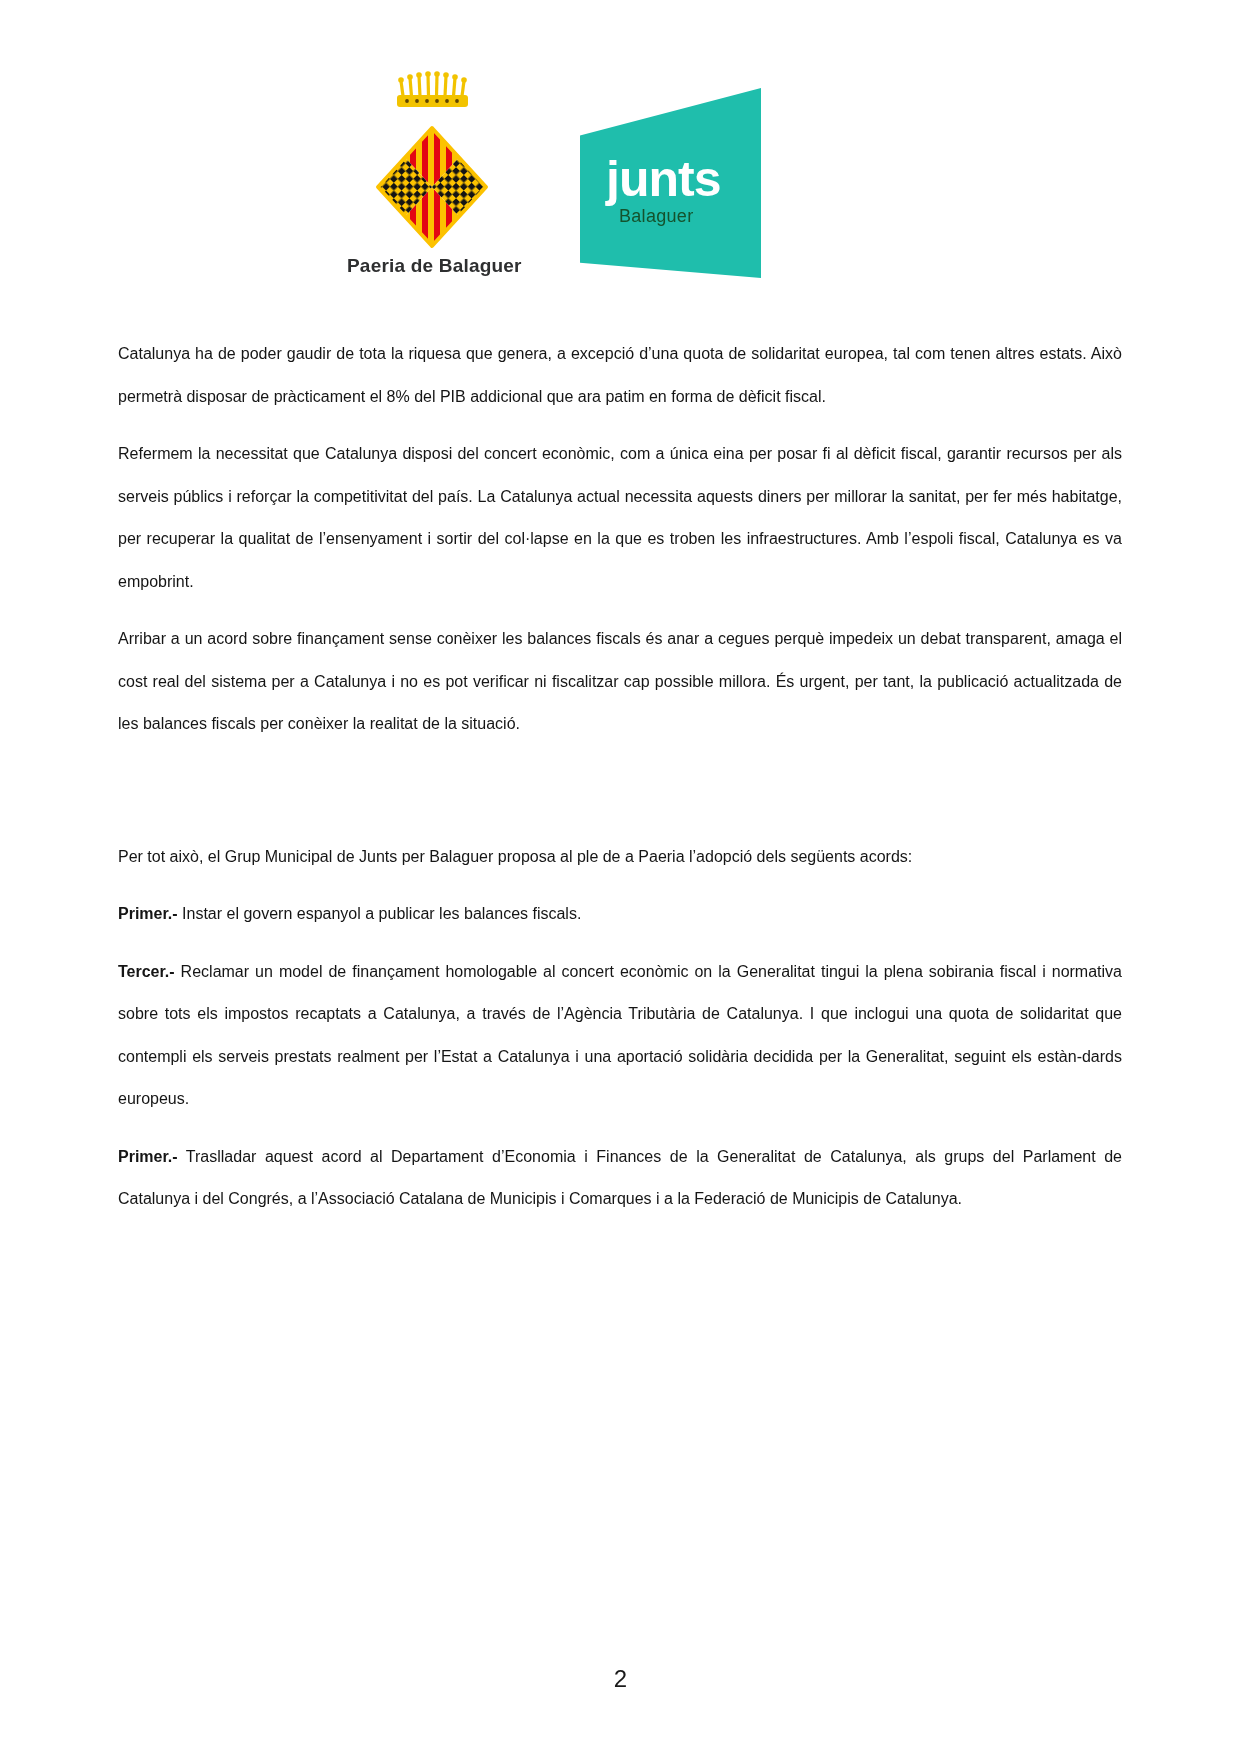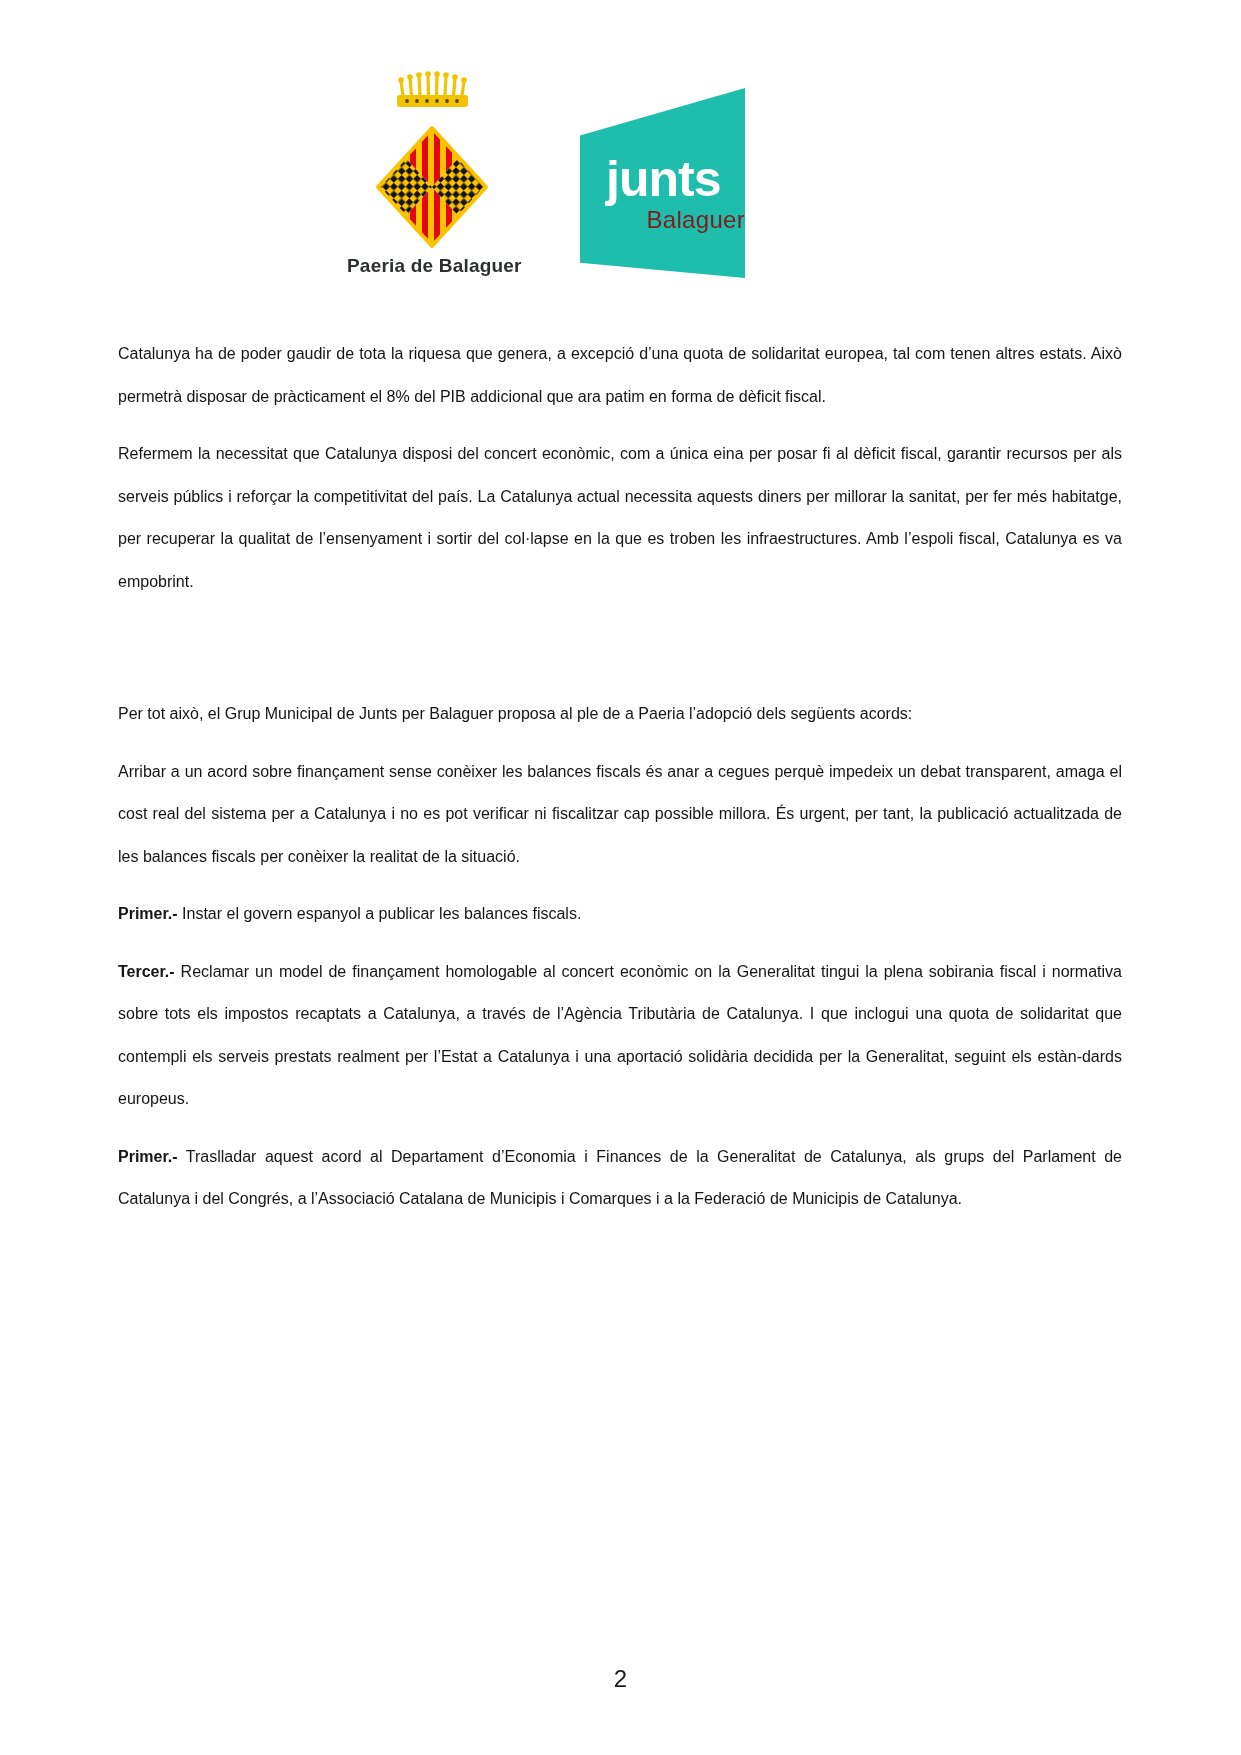--- a/index.html
+++ b/index.html
@@ -31,41 +31,40 @@
     font-weight: 700;
     letter-spacing: 0.2px;
     color: #2e2f30;
     white-space: nowrap;
   }
 
   .junts-logo {
     position: absolute;
     left: 580px;
     top: 88px;
-    width: 165px;
+    width: 181px;
     height: 190px;
     background: #1fbeac;
     clip-path: polygon(0 25%, 100% 0%, 100% 100%, 0 92%);
     box-sizing: border-box;
     padding: 68px 0 0 26px;
   }
   .junts-brand {
     color: #ffffff;
     font-size: 50px;
     font-weight: 700;
     letter-spacing: -1px;
     line-height: 0.95;
   }
   .junts-sub {
-    color: #7f1d1d;
-    font-size: 24px;
+    color: #14532d;
+    font-size: 18px;
     font-weight: 400;
     margin: 2px 0 0 13px;
     letter-spacing: 0.3px;
-    text-align: right;
   }
 
   
   .doc-main { padding: 0 119px 0 118px; }
   .doc-p {
     font-size: 16px;
     line-height: 42.5px;
     text-align: justify;
     margin: 0 0 15px 0;
   }
@@ -158,23 +157,23 @@
     </div>
 
   </div>
 
   <div class="doc-main">
 
     <p class="doc-p">Catalunya ha de poder gaudir de tota la riquesa que genera, a excepció d’una quota de solidaritat europea, tal com tenen altres estats. Això permetrà disposar de pràcticament el 8% del PIB addicional que ara patim en forma de dèficit fiscal.</p>
 
     <p class="doc-p">Refermem la necessitat que Catalunya disposi del concert econòmic, com a única eina per posar fi al dèficit fiscal, garantir recursos per als serveis públics i reforçar la competitivitat del país. La Catalunya actual necessita aquests diners per millorar la sanitat, per fer més habitatge, per recuperar la qualitat de l’ensenyament i sortir del col·lapse en la que es troben les infraestructures. Amb l’espoli fiscal, Catalunya es va empobrint.</p>
 
+    <p class="doc-p">Arribar a un acord sobre finançament sense conèixer les balances fiscals és anar a cegues perquè impedeix un debat transparent, amaga el cost real del sistema per a Catalunya i no es pot verificar ni fiscalitzar cap possible millora. És urgent, per tant, la publicació actualitzada de les balances fiscals per conèixer la realitat de la situació.</p>
+
     <p class="doc-p gap-top">Per tot això, el Grup Municipal de Junts per Balaguer proposa al ple de a Paeria l’adopció dels següents acords:</p>
-
-    <p class="doc-p">Arribar a un acord sobre finançament sense conèixer les balances fiscals és anar a cegues perquè impedeix un debat transparent, amaga el cost real del sistema per a Catalunya i no es pot verificar ni fiscalitzar cap possible millora. És urgent, per tant, la publicació actualitzada de les balances fiscals per conèixer la realitat de la situació.</p>
 
     <p class="doc-p">
       <span class="lead">Primer.-</span><span> Instar el govern espanyol a publicar les balances fiscals.</span>
     </p>
 
 
     <p class="doc-p">
       <span class="lead">Tercer.-</span><span> Reclamar un model de finançament homologable al concert econòmic on la Generalitat tingui la plena sobirania fiscal i normativa sobre tots els impostos recaptats a Catalunya, a través de l’Agència Tributària de Catalunya. I que inclogui una quota de solidaritat que contempli els serveis prestats realment per l’Estat a Catalunya i una aportació solidària decidida per la Generalitat, seguint els estàn-dards europeus.</span>
     </p>
 

